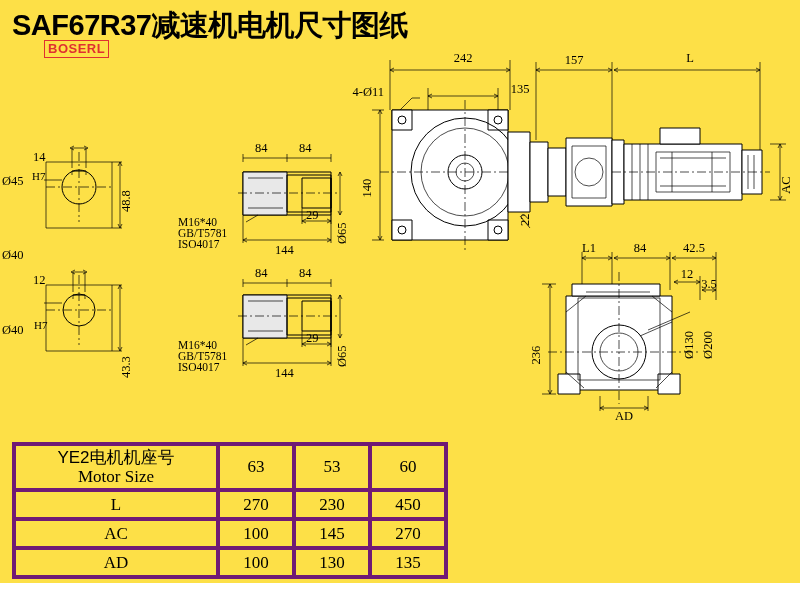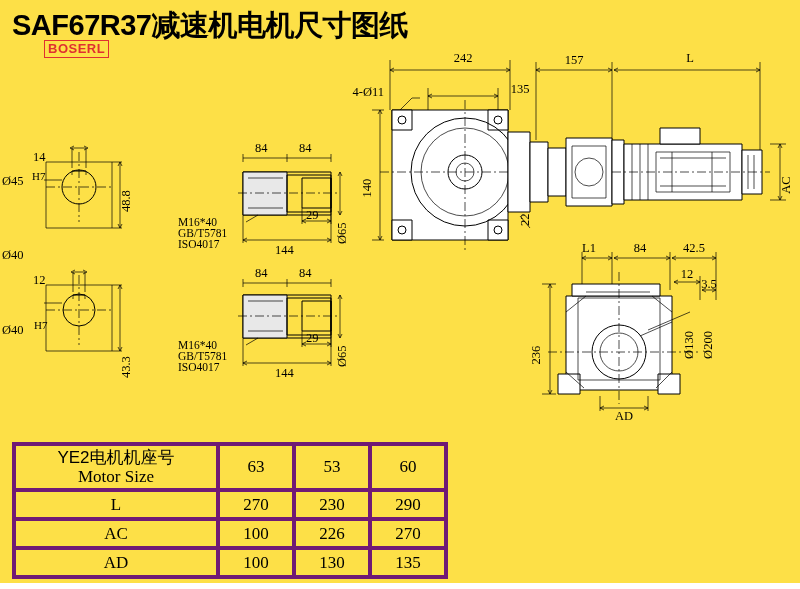--- a/index.html
+++ b/index.html
@@ -367,26 +367,26 @@
           <div>Motor Size</div>
         </td>
         <td class="val">63</td>
         <td class="val">53</td>
         <td class="val">60</td>
       </tr>
       <tr>
         <td class="label-cell">L</td>
         <td class="val">270</td>
         <td class="val">230</td>
-        <td class="val">290</td>
+        <td class="val">450</td>
       </tr>
       <tr>
         <td class="label-cell">AC</td>
         <td class="val">100</td>
-        <td class="val">226</td>
+        <td class="val">145</td>
         <td class="val">270</td>
       </tr>
       <tr>
         <td class="label-cell">AD</td>
         <td class="val">100</td>
         <td class="val">130</td>
         <td class="val">135</td>
       </tr>
     </tbody>
   </table>

